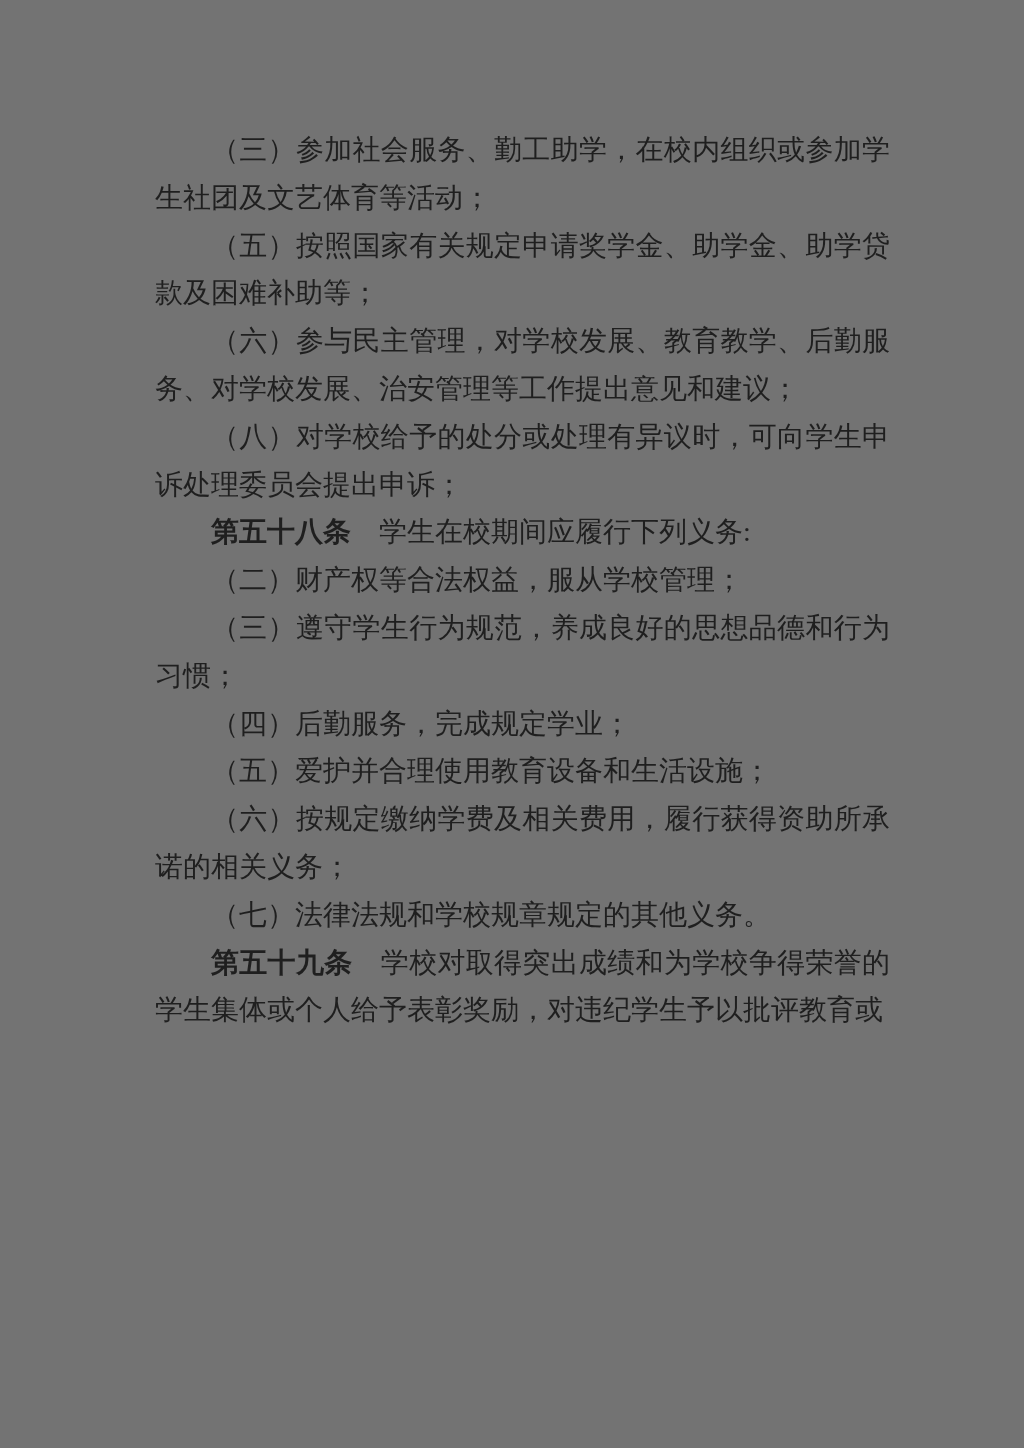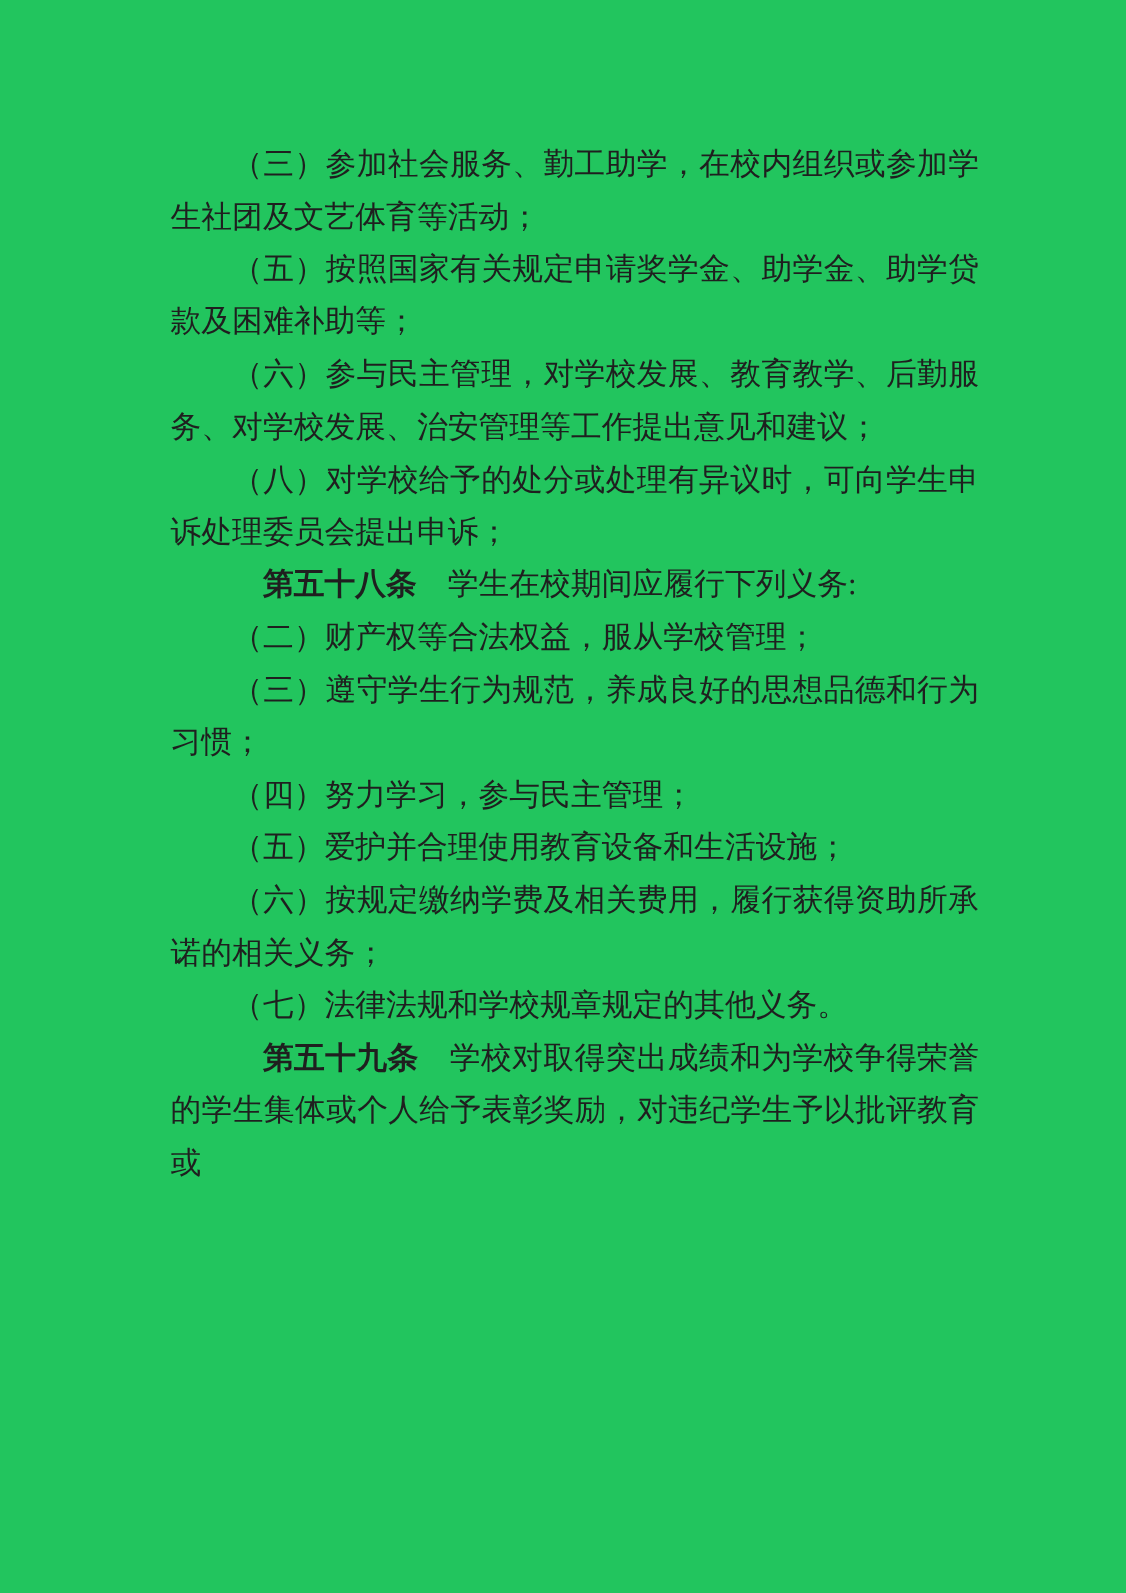--- a/index.html
+++ b/index.html
@@ -26,47 +26,46 @@
     text-align: justify;
   }
   .para {
     margin: 0;
     padding: 0;
     text-indent: 56px;
     word-break: normal;
   }
   .para .head {
     font-weight: bold;
-    margin-left: 28px;
   }
 </style>
 </head>
 <body>
 
-<div class="page" style="background: #22c55e;">
+<div class="page" style="background: #737373;">
   <div class="content" id="document-content" style="color: rgb(31, 31, 31);">
   <p class="para"><span class="body-text">（三）参加社会服务、勤工助学，在校内组织或参加学生社团及文艺体育等活动；</span></p>
 
 
   <p class="para"><span class="body-text">（五）按照国家有关规定申请奖学金、助学金、助学贷款及困难补助等；</span></p>
 
   <p class="para"><span class="body-text">（六）参与民主管理，对学校发展、教育教学、后勤服务、对学校发展、治安管理等工作提出意见和建议；</span></p>
 
 
   <p class="para"><span class="body-text">（八）对学校给予的处分或处理有异议时，可向学生申诉处理委员会提出申诉；</span></p>
 
 
   <p class="para"><span class="head">第五十八条</span><span class="body-text">　学生在校期间应履行下列义务:</span></p>
 
 
   <p class="para"><span class="body-text">（二）财产权等合法权益，服从学校管理；</span></p>
 
   <p class="para"><span class="body-text">（三）遵守学生行为规范，养成良好的思想品德和行为习惯；</span></p>
 
-  <p class="para"><span class="body-text">（四）努力学习，参与民主管理；</span></p>
+  <p class="para"><span class="body-text">（四）后勤服务，完成规定学业；</span></p>
 
   <p class="para"><span class="body-text">（五）爱护并合理使用教育设备和生活设施；</span></p>
 
   <p class="para"><span class="body-text">（六）按规定缴纳学费及相关费用，履行获得资助所承诺的相关义务；</span></p>
 
   <p class="para"><span class="body-text">（七）法律法规和学校规章规定的其他义务。</span></p>
 
   <p class="para"><span class="head">第五十九条</span><span class="body-text">　学校对取得突出成绩和为学校争得荣誉的学生集体或个人给予表彰奖励，对违纪学生予以批评教育或</span></p>
 </div>
 </div>

